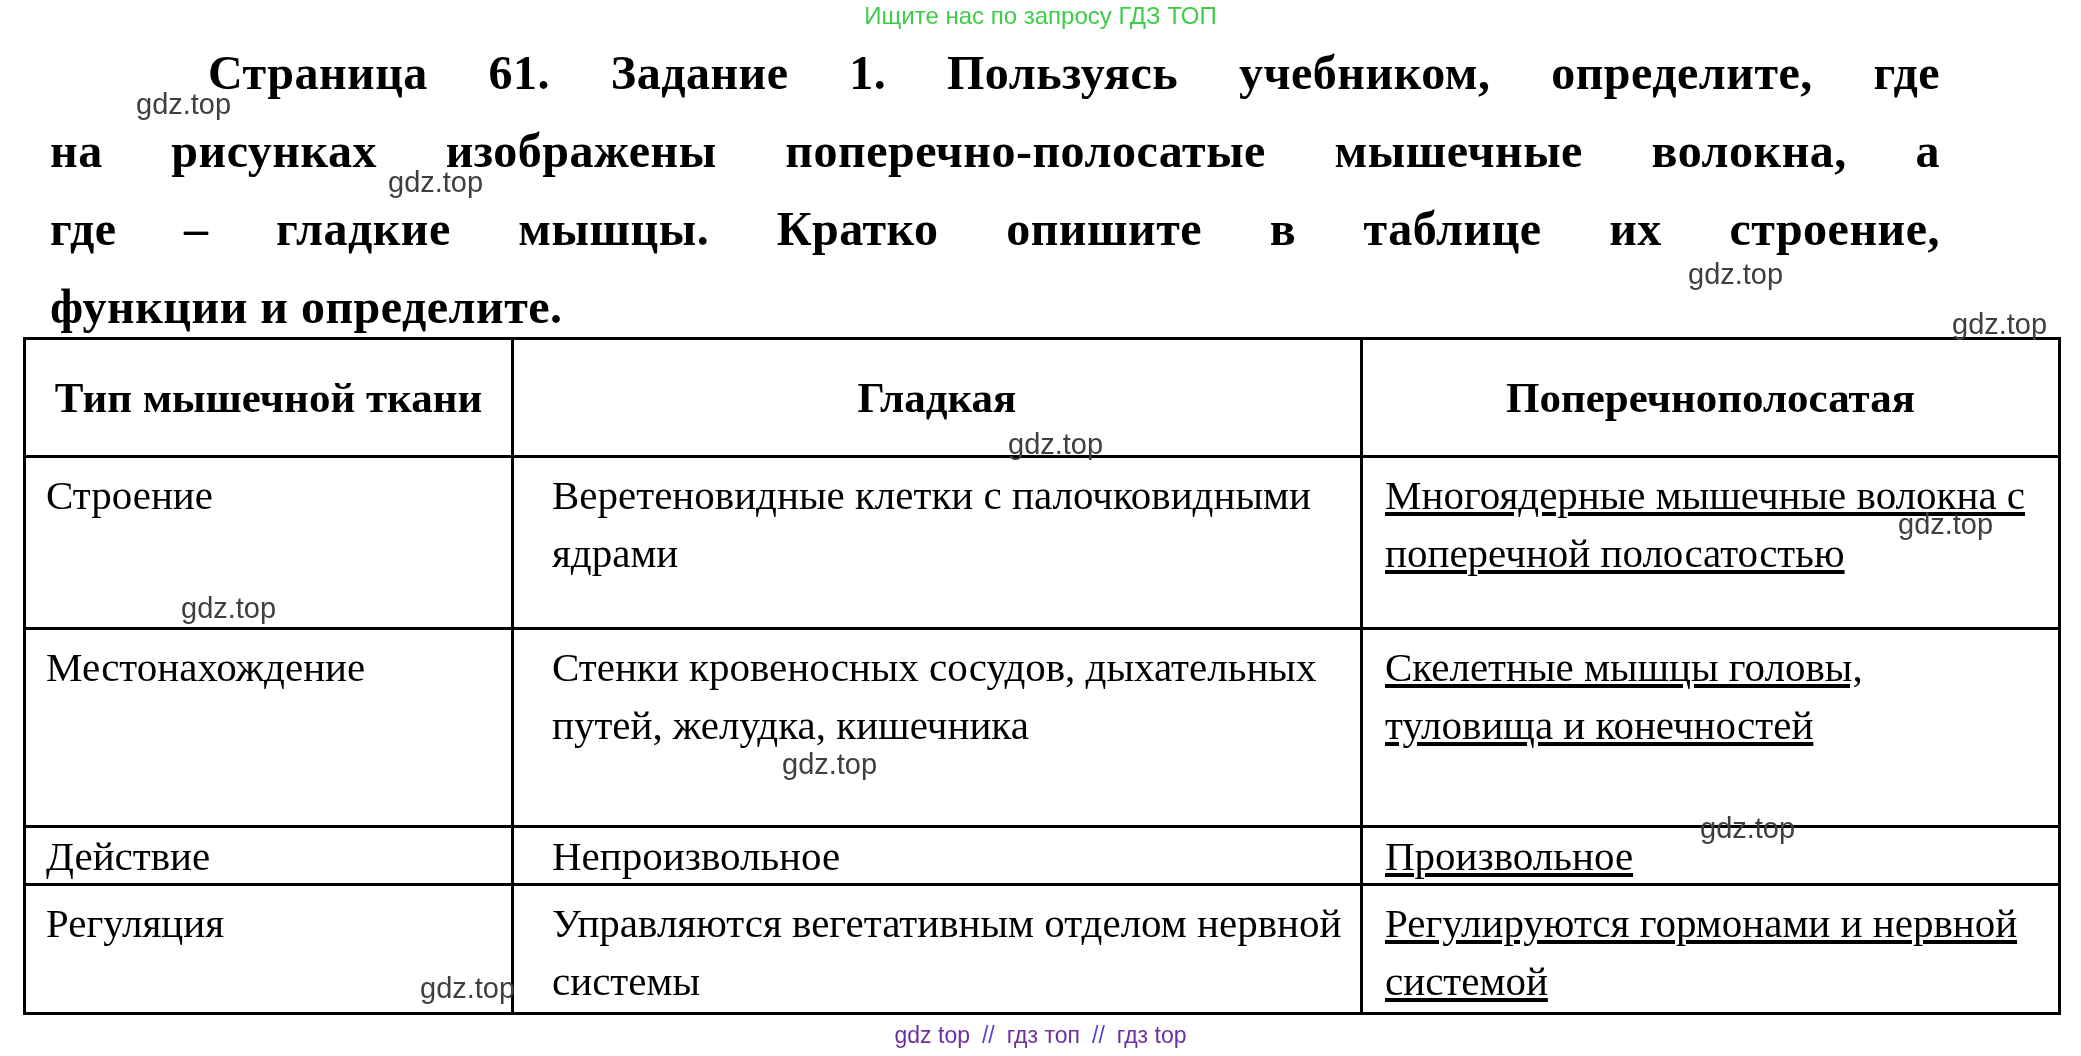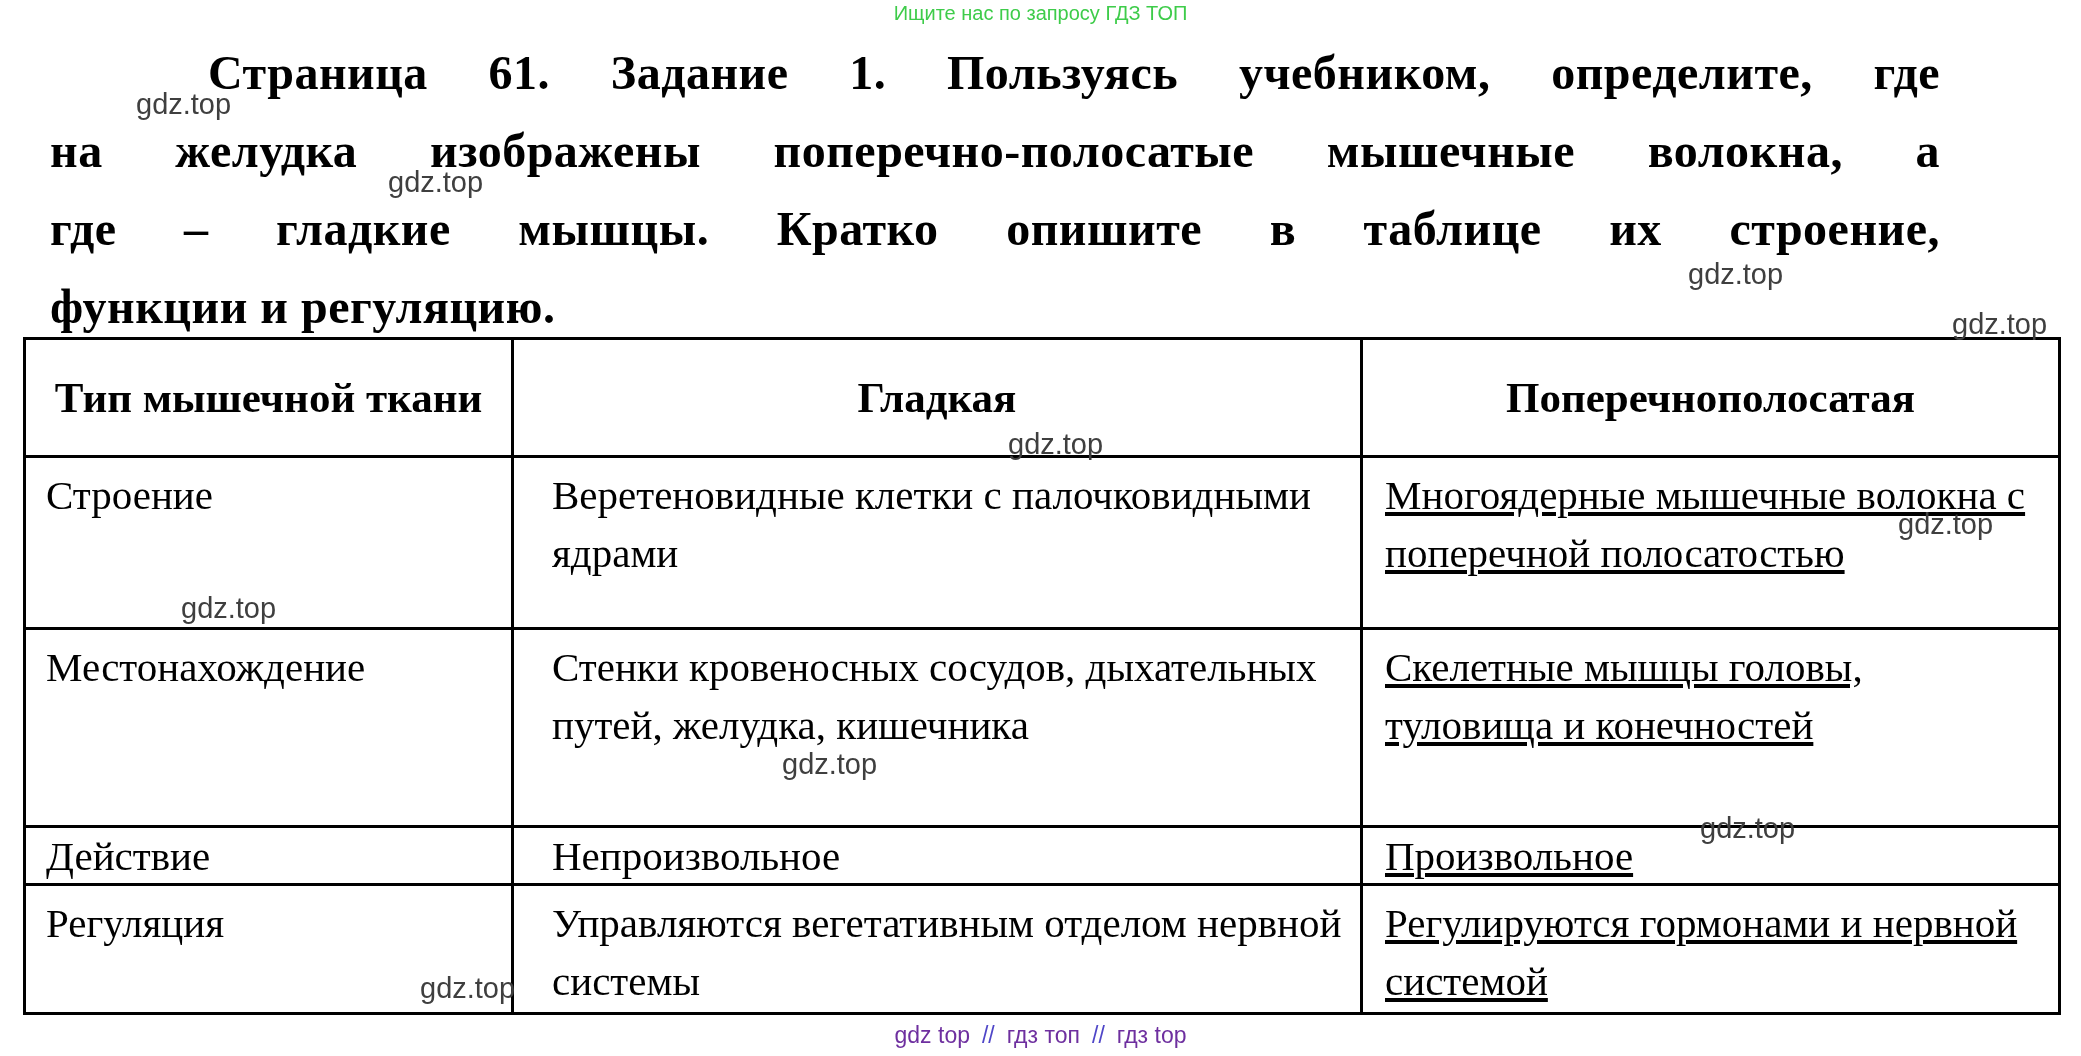--- a/index.html
+++ b/index.html
@@ -17,21 +17,21 @@
   }
 
   
   .promo {
     position: absolute;
     top: 2px;
     left: 0;
     width: 100%;
     text-align: center;
     font-family: "Liberation Sans", sans-serif;
-    font-size: 20px;
+    font-size: 24px;
     color: #3ecc4a;
   }
 
   
   .heading {
     position: absolute;
     left: 50px;
     top: 34px;
     width: 1890px;
     font-weight: bold;
@@ -112,23 +112,23 @@
     margin: 0 12px;
   }
 </style>
 </head>
 <body>
 
 <div class="promo">Ищите нас по запросу ГДЗ ТОП</div>
 
 <div class="heading">
   <div class="line first">Страница 61. Задание 1. Пользуясь учебником, определите, где</div>
-  <div class="line">на желудка изображены поперечно-полосатые мышечные волокна, а</div>
+  <div class="line">на рисунках изображены поперечно-полосатые мышечные волокна, а</div>
   <div class="line">где – гладкие мышцы. Кратко опишите в таблице их строение,</div>
-  <div class="line last">функции и регуляцию.</div>
+  <div class="line last">функции и определите.</div>
 </div>
 
 <table class="answer-table">
   <colgroup>
     <col style="width:488px">
     <col style="width:849px">
     <col style="width:698px">
   </colgroup>
   <tbody>
       <tr class="r-head">

